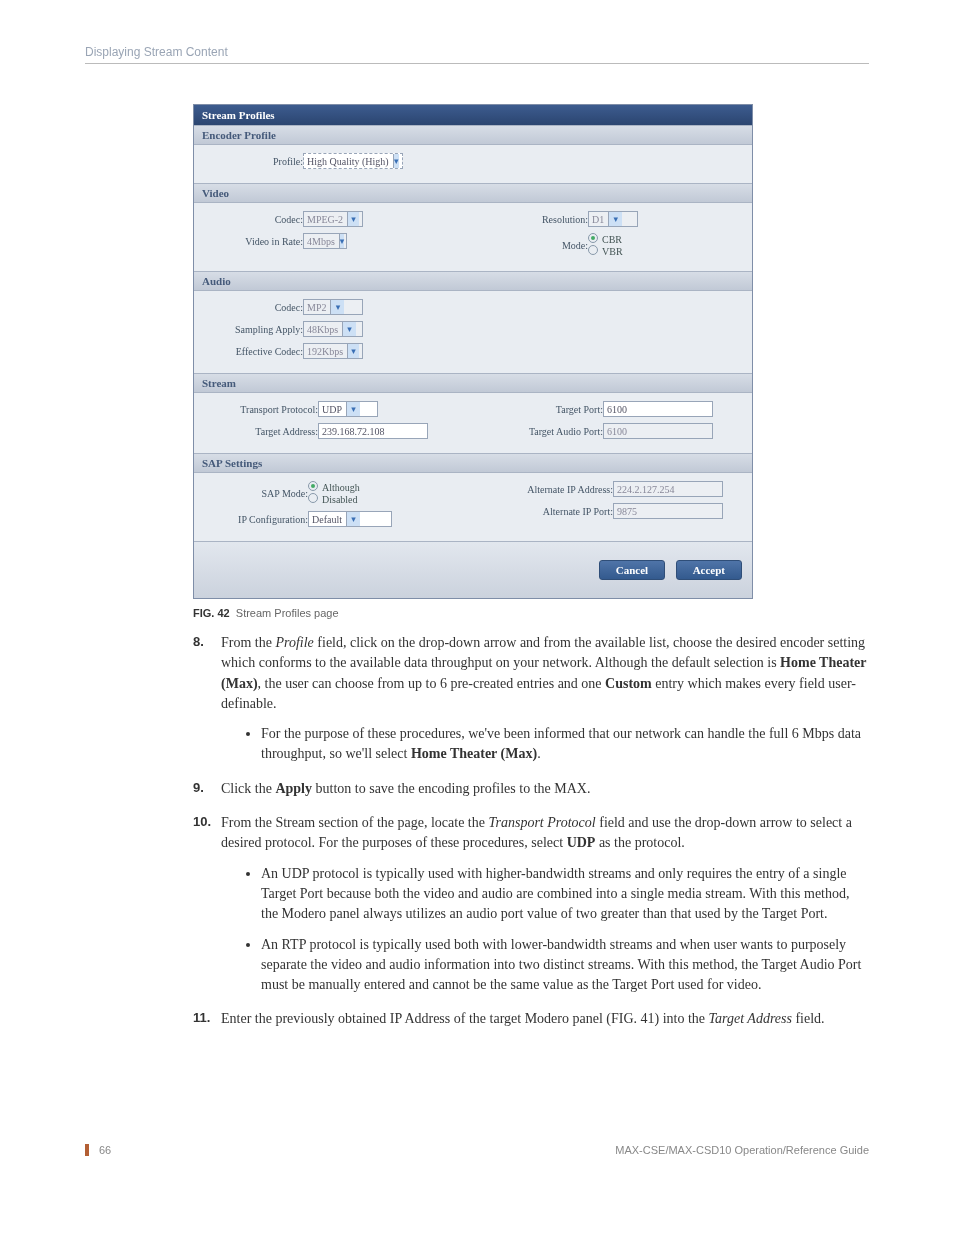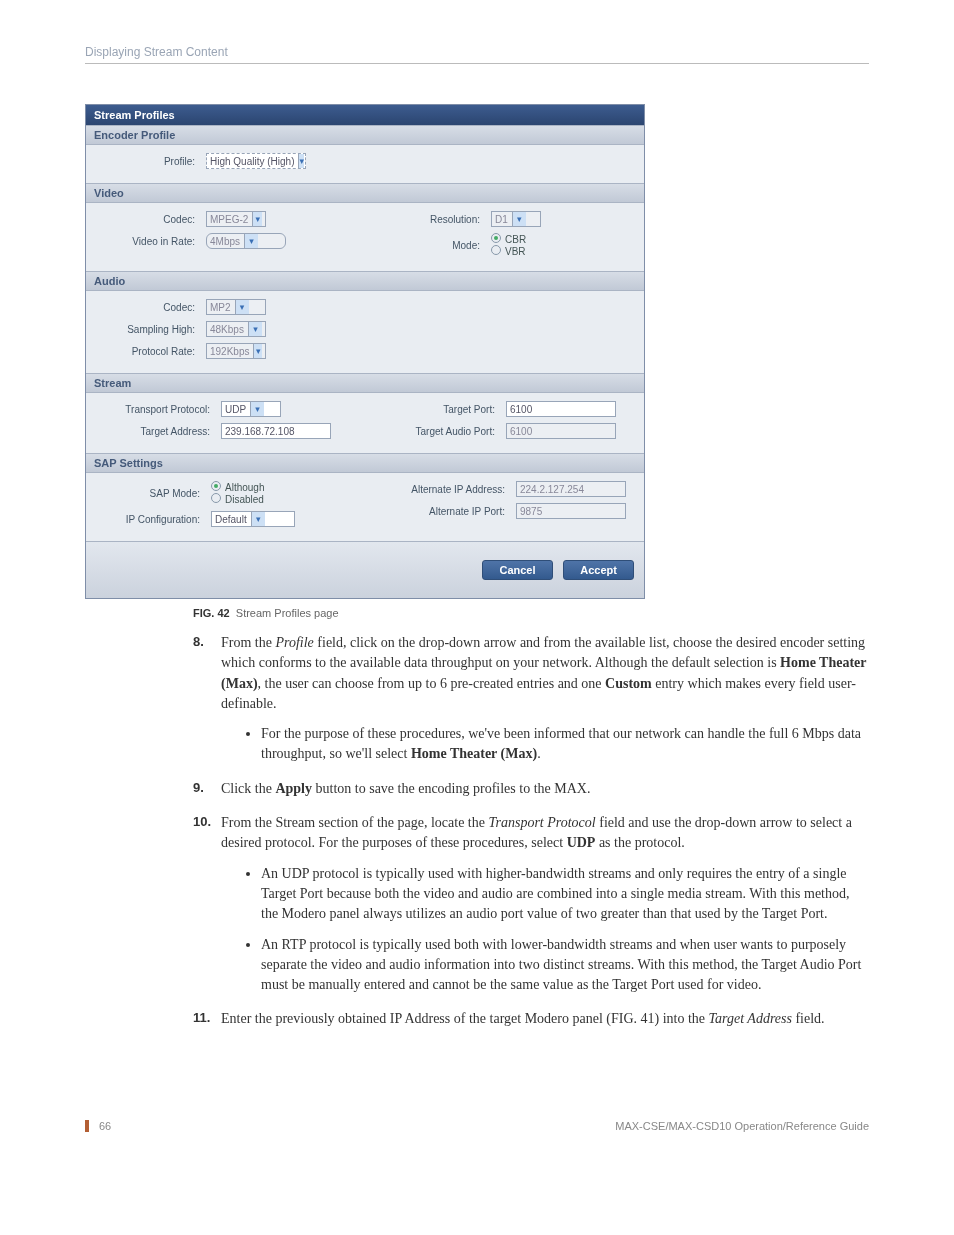--- a/index.html
+++ b/index.html
@@ -20,24 +20,26 @@
     font-size: 12px;
     margin-bottom: 4px;
   }
   .rule {
     border-top: 1px solid #bbb;
     margin-bottom: 40px;
   }
   
   .panel {
     width: 560px;
+    margin-left: 108px;
     border: 1px solid #7f8ea8;
     background: #e9edf2;
     font-size: 10px;
     color: #455;
+    font-family: Liberation Serif, serif;
   }
   .panel-title {
     background: linear-gradient(#3d5c8f,#2b4570);
     color: #fff;
     font-weight: bold;
     font-size: 11px;
     padding: 4px 8px;
   }
   .section-bar {
     background: linear-gradient(#d7dde6,#c1c9d6);
@@ -51,21 +53,21 @@
   .section-body {
     padding: 8px 14px;
     display: flex;
     gap: 40px;
   }
   .col { flex: 1; }
   .row {
     display: flex;
     align-items: center;
     margin-bottom: 6px;
-    gap: 11px;
+    gap: 0;
     white-space: nowrap;
   }
   .row label {
     width: 95px;
     text-align: right;
     font-size: 10px;
     color: #445566;
   }
   .faux-select, .faux-input {
     display: inline-flex;
@@ -158,21 +160,21 @@
   ul.inner li {
     margin-bottom: 10px;
     font-size: 14px;
     line-height: 1.45;
     font-family: "Times New Roman", serif;
   }
   .footer {
     display: flex;
     justify-content: space-between;
     align-items: center;
-    margin-top: 90px;
+    margin-top: 114px;
     font-size: 11px;
     color: #888;
     border-left: 4px solid #b35f34;
     padding-left: 10px;
   }
 </style>
 </head>
 <body>
 
 <div class="page">
@@ -201,21 +203,21 @@
       <div class="col">
         <div class="row">
           <label>Codec:</label>
           <span class="faux-select disabled" style="width:60px;">
             <span>MPEG-2</span>
               <span class="caret">▾</span>
           </span>
         </div>
         <div class="row">
           <label>Video in Rate:</label>
-          <span class="faux-select disabled" style="width:80px;border-radius:6px;">
+          <span class="faux-select disabled" style="width:44px;">
             <span>4Mbps</span>
               <span class="caret">▾</span>
           </span>
         </div>
       </div>
       <div class="col">
         <div class="row">
           <label>Resolution:</label>
           <span class="faux-select disabled" style="width:50px;">
             <span>D1</span>
@@ -236,28 +238,28 @@
     <div class="section-body">
       <div class="col">
         <div class="row">
           <label>Codec:</label>
           <span class="faux-select disabled" style="width:60px;">
             <span>MP2</span>
               <span class="caret">▾</span>
           </span>
         </div>
         <div class="row">
-          <label>Sampling High:</label>
-          <span class="faux-select disabled" style="width:60px;justify-content:space-between;">
+          <label>Sampling Apply:</label>
+          <span class="faux-select disabled" style="width:60px;">
             <span>48Kbps</span>
               <span class="caret">▾</span>
           </span>
         </div>
         <div class="row">
-          <label>Protocol Rate:</label>
+          <label>Effective Codec:</label>
           <span class="faux-select disabled" style="width:60px;">
             <span>192Kbps</span>
               <span class="caret">▾</span>
           </span>
         </div>
       </div>
       <div class="col"></div>
     </div>
 
     <div class="section-bar">Stream</div>

